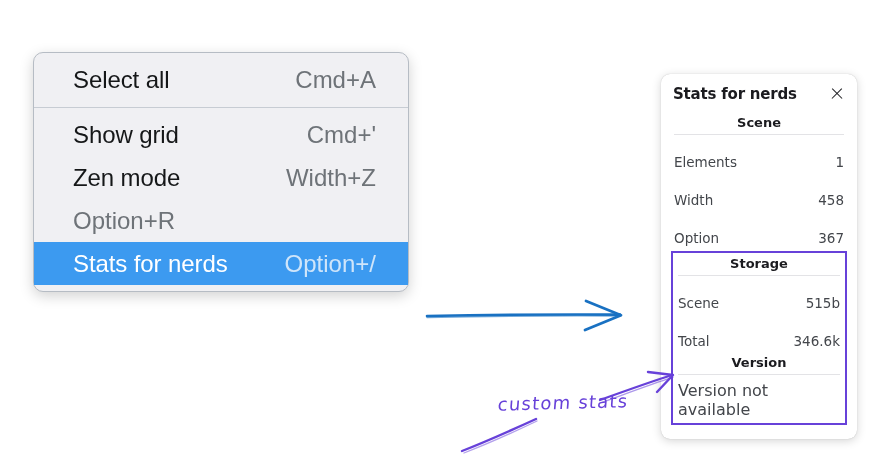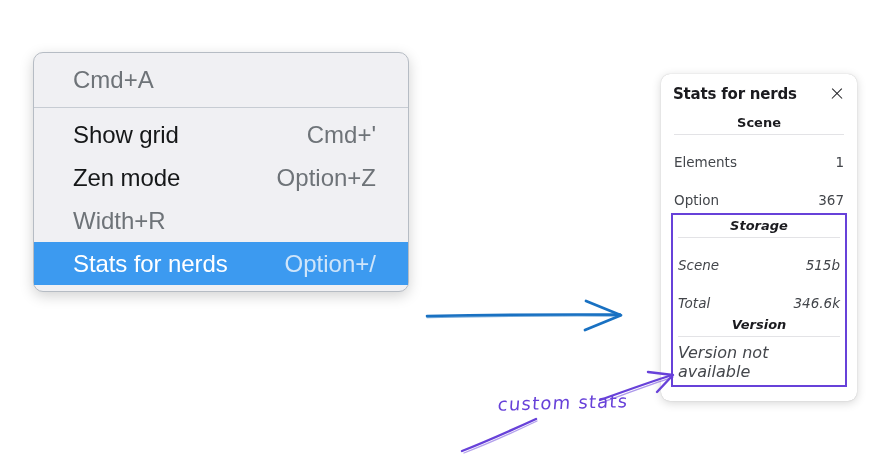--- a/index.html
+++ b/index.html
@@ -141,21 +141,20 @@
     color: #43464b;
     padding: 4px 2px 1px 2px;
   }
 
   
   #stats-highlight {
     border: 2px solid #6741d9;
     margin: 2px -1px 0 -1px;
     padding: 0 3px 3px 3px;
     box-sizing: border-box;
-    font-style: italic;
   }
 
   
   #annotations {
     position: absolute;
     left: 0;
     top: 0;
     width: 873px;
     height: 461px;
     pointer-events: none;
@@ -172,37 +171,38 @@
     white-space: nowrap;
   }
 </style>
 </head>
 <body>
 
 <div id="context-menu">
 
   <div class="menu-group">
     <div class="menu-item">
+      <span class="mi-label">Select all</span>
       <span class="mi-shortcut">Cmd+A</span>
     </div>
   </div>
 
   <div class="menu-divider"></div>
 
   <div class="menu-group">
     <div class="menu-item">
       <span class="mi-label">Show grid</span>
       <span class="mi-shortcut">Cmd+'</span>
     </div>
     <div class="menu-item">
       <span class="mi-label">Zen mode</span>
-      <span class="mi-shortcut">Option+Z</span>
-    </div>
-    <div class="menu-item">
-      <span class="mi-shortcut">Width+R</span>
+      <span class="mi-shortcut">Width+Z</span>
+    </div>
+    <div class="menu-item">
+      <span class="mi-shortcut">Option+R</span>
     </div>
     <div class="menu-item selected">
       <span class="mi-label">Stats for nerds</span>
       <span class="mi-shortcut">Option+/</span>
     </div>
   </div>
 
 </div>
 
 <div id="stats-panel">
@@ -212,20 +212,24 @@
     <span class="sp-close"></span>
   </div>
 
   <div class="sp-section-title">Scene</div>
   <div class="sp-rule"></div>
   <div class="sp-row">
     <span class="sp-key">Elements</span>
     <span class="sp-val">1</span>
   </div>
   <div class="sp-row">
+    <span class="sp-key">Width</span>
+    <span class="sp-val">458</span>
+  </div>
+  <div class="sp-row">
     <span class="sp-key">Option</span>
     <span class="sp-val">367</span>
   </div>
 
   <div id="stats-highlight">
 
     <div class="sp-section-title">Storage</div>
     <div class="sp-rule"></div>
     <div class="sp-row">
       <span class="sp-key">Scene</span>

